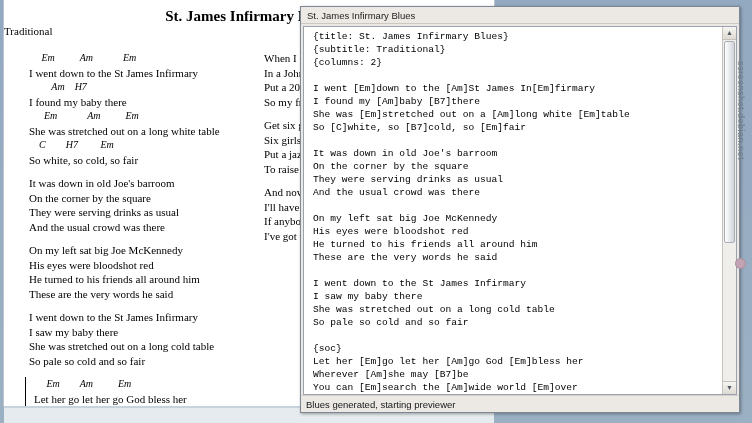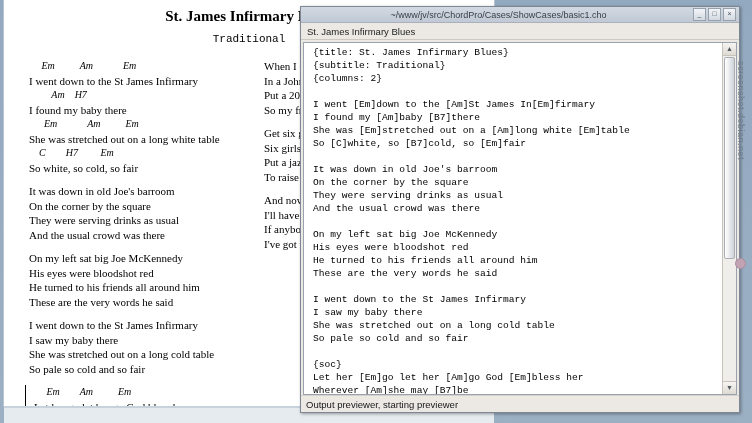--- a/index.html
+++ b/index.html
@@ -34,25 +34,25 @@
   }
   .preview-title {
     text-align: center;
     font-family: "Liberation Serif", serif;
     font-weight: bold;
     font-size: 15px;
     color: #000;
     margin-top: 8px;
   }
   .preview-subtitle {
-    text-align: center;
-    font-family: Liberation Mono, monospace;
+    text-align: left;
+    font-family: Liberation Serif, serif;
     font-size: 11px;
     color: #000;
-    margin-top: 8px;
+    margin-top: 0;
   }
   .song-cols {
     position: relative;
     margin-top: 14px;
     padding: 0 10px;
   }
   .song-col {
     position: absolute;
     top: 0;
     font-family: "Liberation Serif", serif;
@@ -267,28 +267,20 @@
     <div class="song-cols">
       <div class="song-col col-a"><div class="verse"><div class="chordline">     Em          Am            Em</div><div class="lyricline">I went down to the St James Infirmary</div><div class="chordline">         Am    H7</div><div class="lyricline">I found my baby there</div><div class="chordline">      Em            Am          Em</div><div class="lyricline">She was stretched out on a long white table</div><div class="chordline">    C        H7         Em</div><div class="lyricline">So white, so cold, so fair</div></div><div class="verse"><div class="lyricline">It was down in old Joe's barroom</div><div class="lyricline">On the corner by the square</div><div class="lyricline">They were serving drinks as usual</div><div class="lyricline">And the usual crowd was there</div></div><div class="verse"><div class="lyricline">On my left sat big Joe McKennedy</div><div class="lyricline">His eyes were bloodshot red</div><div class="lyricline">He turned to his friends all around him</div><div class="lyricline">These are the very words he said</div></div><div class="verse"><div class="lyricline">I went down to the St James Infirmary</div><div class="lyricline">I saw my baby there</div><div class="lyricline">She was stretched out on a long cold table</div><div class="lyricline">So pale so cold and so fair</div></div><div class="verse chorus"><div class="chordline">     Em        Am          Em</div><div class="lyricline">Let her go let her go God bless her</div></div></div>
       <div class="song-col col-b"><div class="verse"><div class="lyricline">When I die I want you to bury me</div><div class="lyricline">In a John B Stetson hat</div><div class="lyricline">Put a 20 dollar gold piece on my watch chain</div><div class="lyricline">So my friends will know I died standing pat</div></div><div class="verse"><div class="lyricline">Get six gamblers to carry my coffin</div><div class="lyricline">Six girls to sing me a song</div><div class="lyricline">Put a jazz band on my hearse wagon</div><div class="lyricline">To raise hell as we go along</div></div><div class="verse"><div class="lyricline">And now that you've heard my story</div><div class="lyricline">I'll have another shot of booze</div><div class="lyricline">If anybody should happen to ask you</div><div class="lyricline">I've got those St James Infirmary blues</div></div></div>
     </div>
   </div>
   <div class="page-edge"></div>
   <div class="page-edge2"></div>
 
   <div class="win">
 
-    <div class="titlebar">
-      <span class="title">~/www/jv/src/ChordPro/Cases/ShowCases/basic1.cho</span>
-      <span class="winbtns">
-        <span class="wbtn">_</span>
-        <span class="wbtn">□</span>
-        <span class="wbtn">×</span>
-      </span>
-    </div>
 
 
     <div class="doc-tab">St. James Infirmary Blues</div>
 
     <div class="editor-wrap">
       <div class="editor-text">{title: St. James Infirmary Blues}
 {subtitle: Traditional}
 {columns: 2}
 
 I went [Em]down to the [Am]St James In[Em]firmary
@@ -325,20 +317,20 @@
 
 Get six gamblers to carry my coffin</div>
       <div class="vscroll">
         <div class="arrow">▲</div>
         <div class="thumb"></div>
         <div class="arrow bottom">▼</div>
       </div>
     </div>
 
     <div class="statusbar">
-      <span>Output previewer, starting previewer</span>
+      <span>Blues generated, starting previewer</span>
     </div>
   </div>
 
   <div class="side-label">screenshot.debian.net</div>
   <div class="side-dot"></div>
 
 </div>
 
 </body></html>

